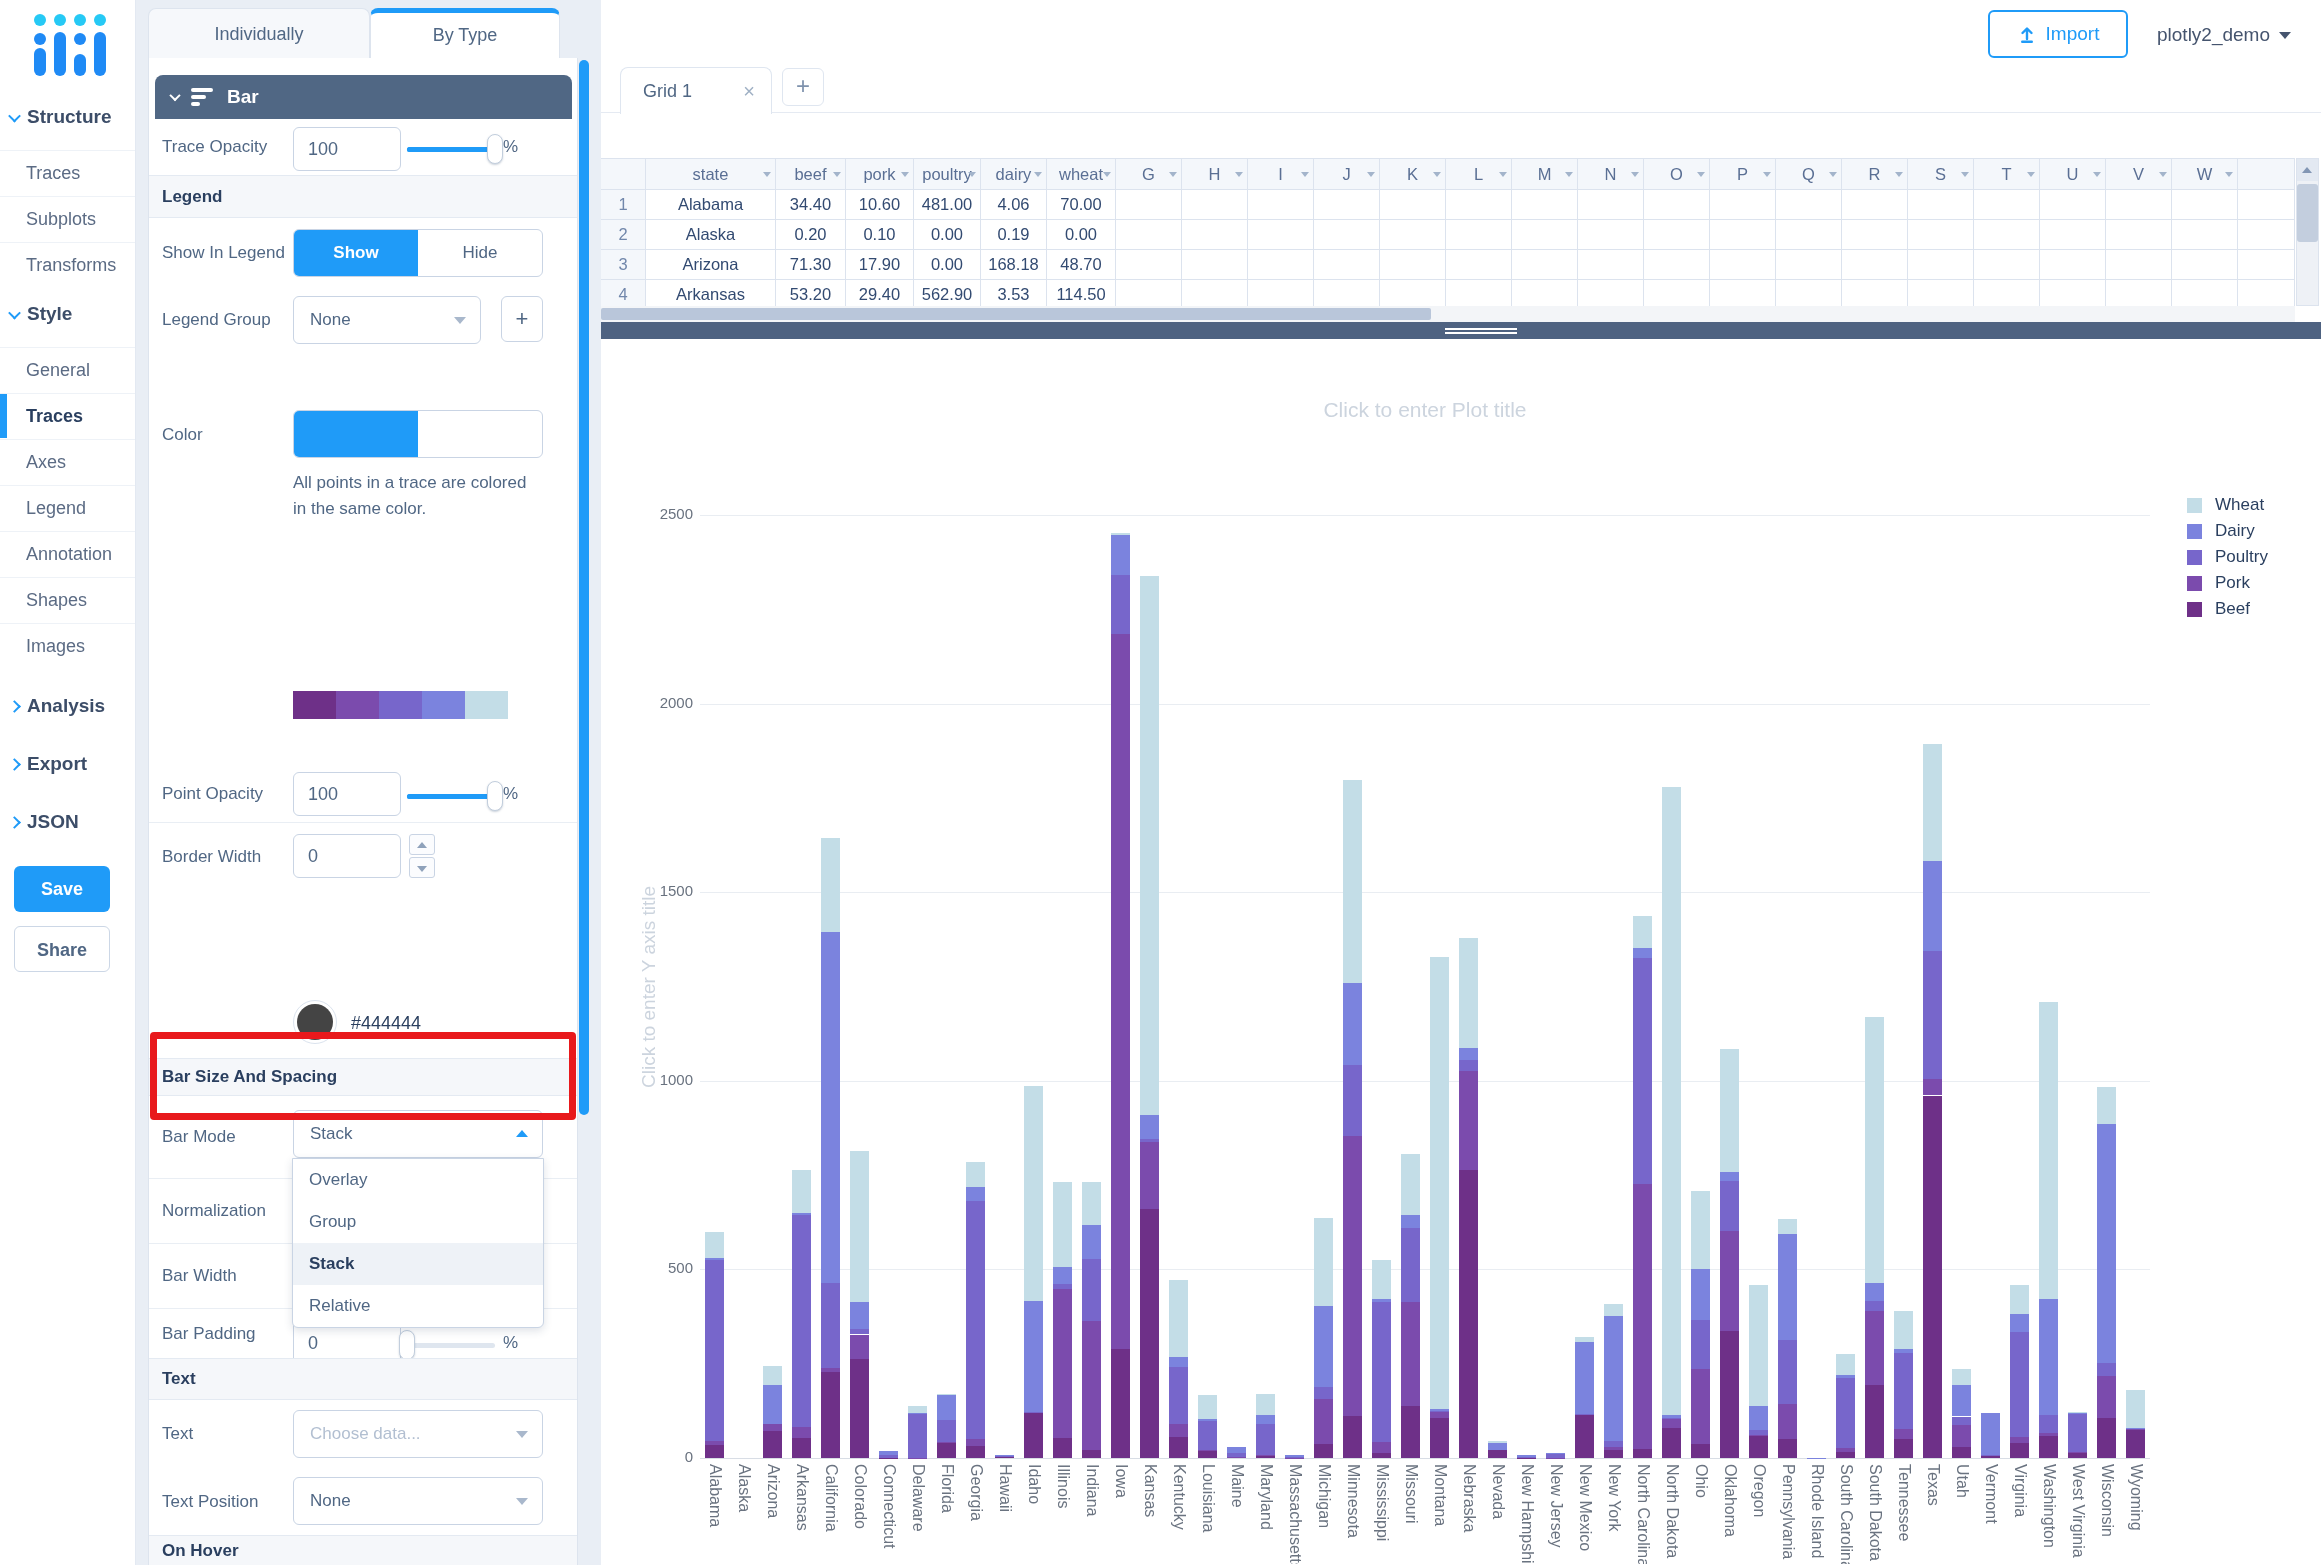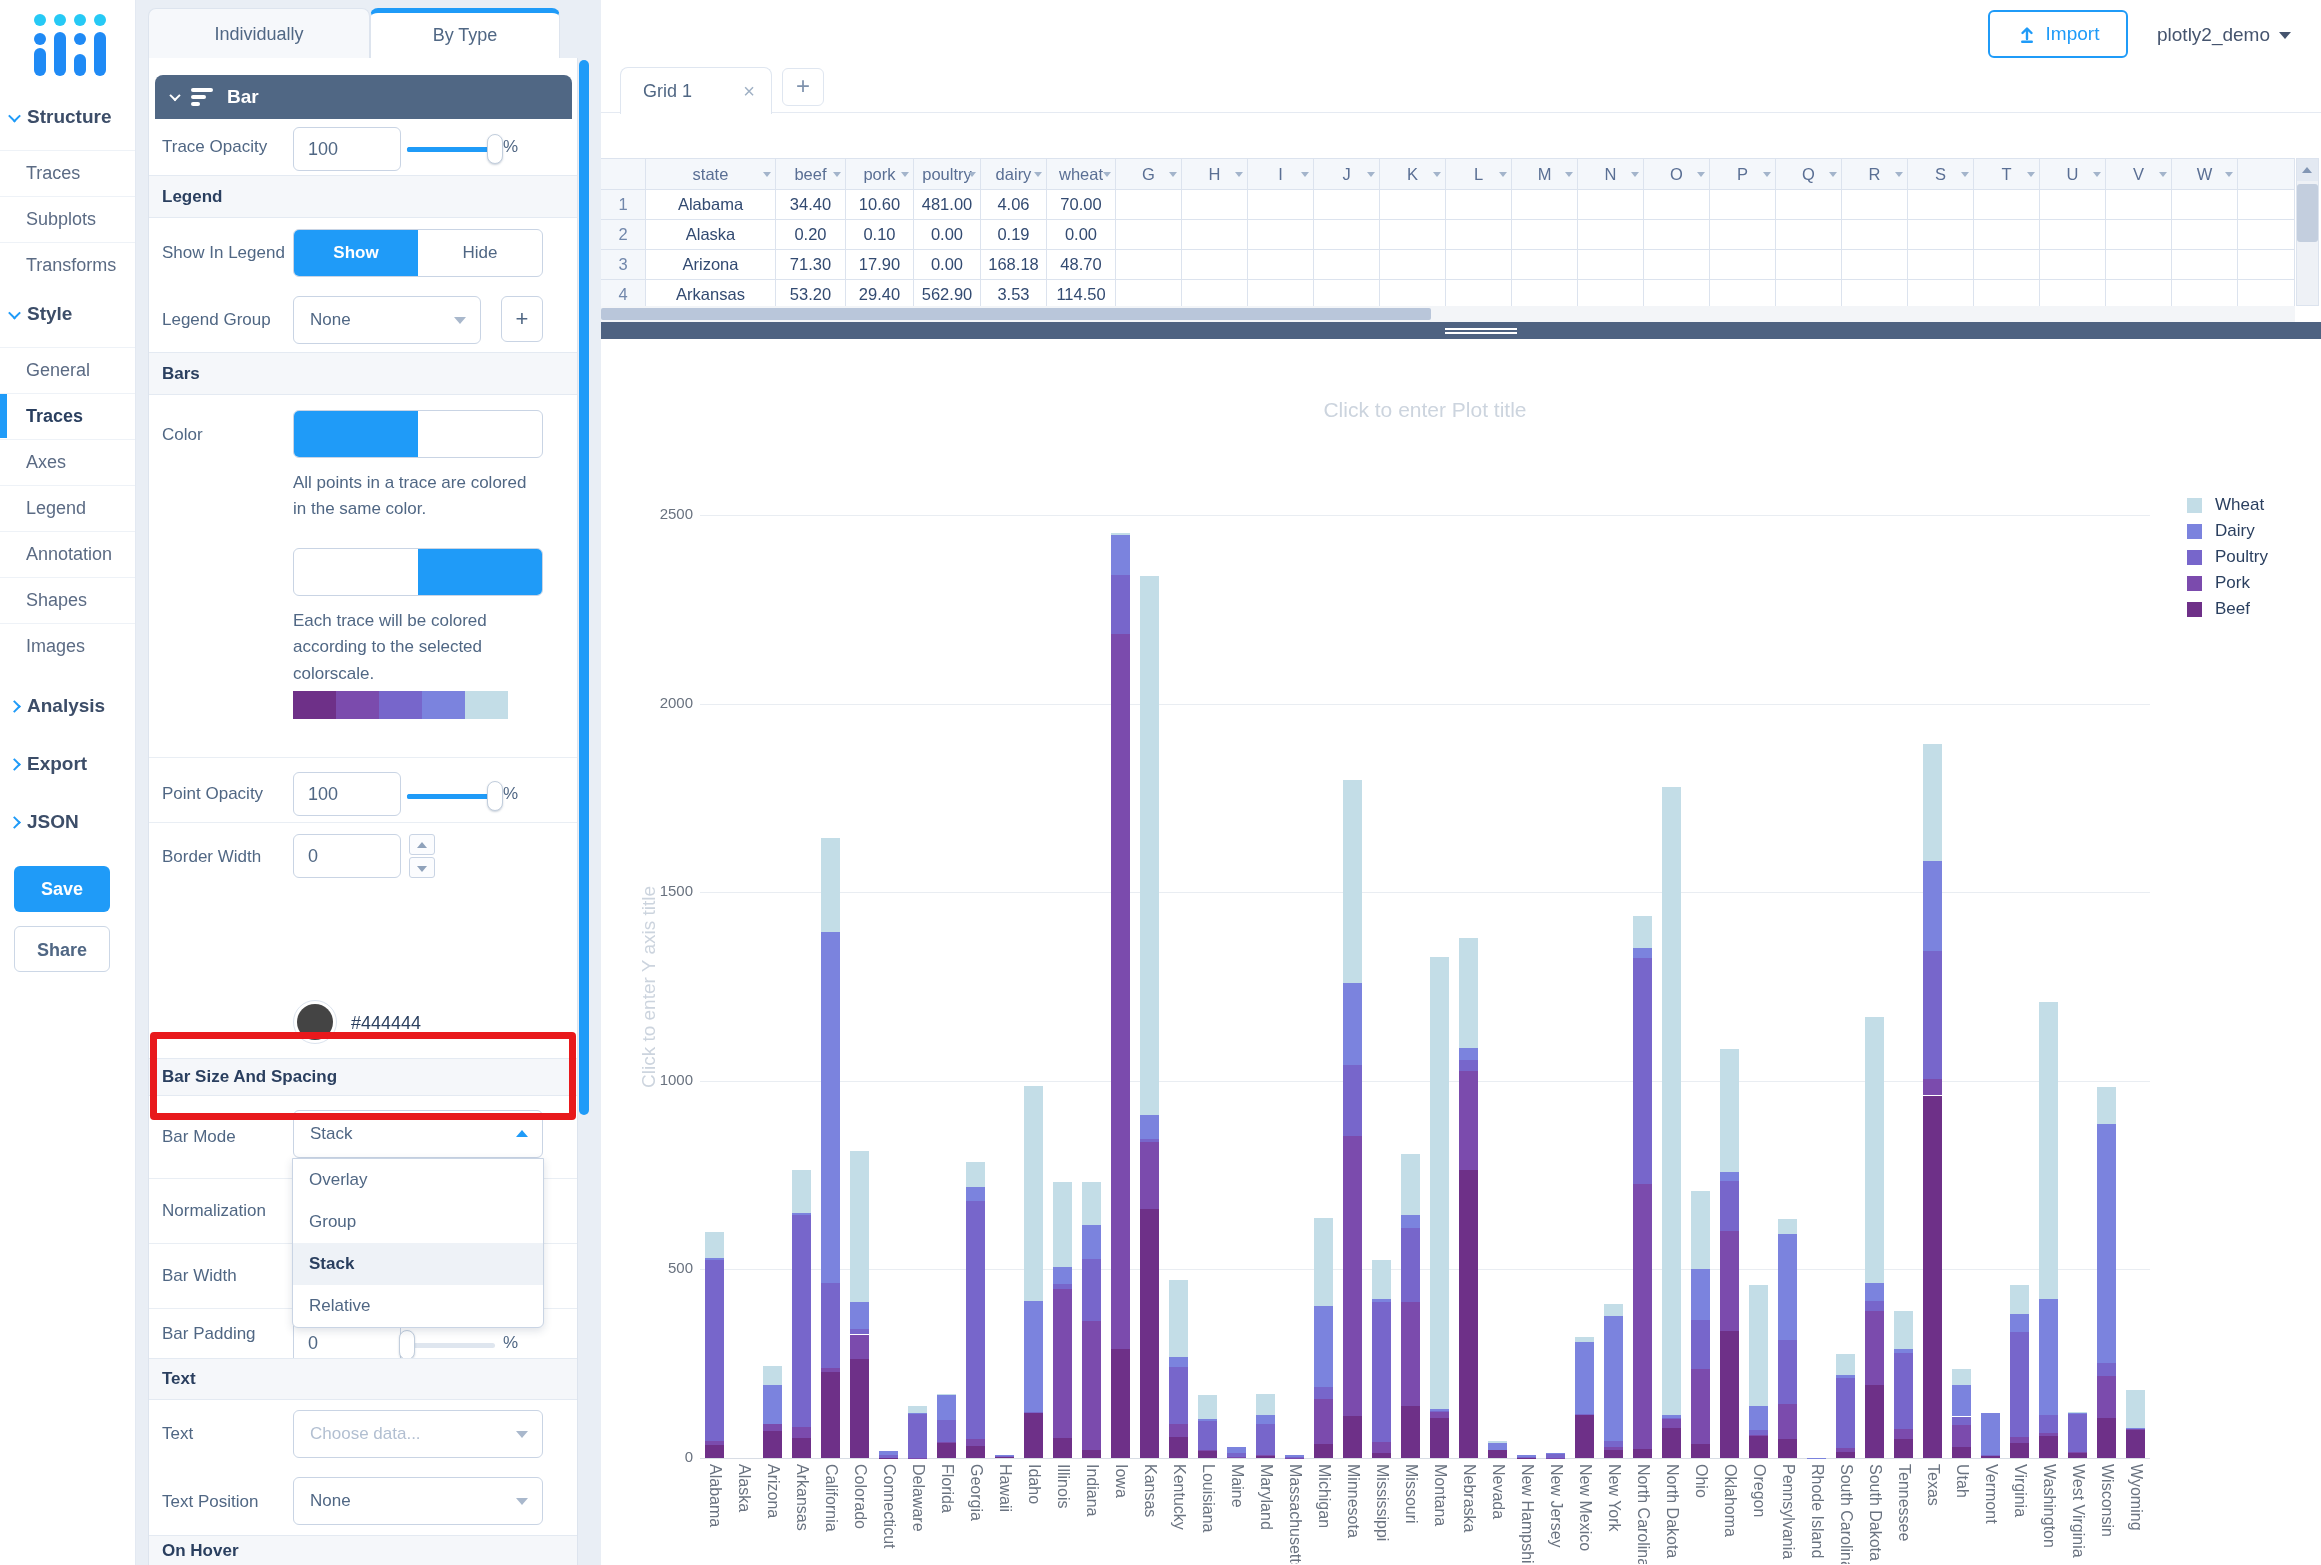--- a/index.html
+++ b/index.html
@@ -201,38 +201,30 @@
 
     <div class="prow" style="top:230px; height:64px;">
       <div class="plabel">Legend Group</div>
       <div class="pselect" style="top:8px; width:188px;">
         <span>None</span>
         <span class="caret-down"></span>
       </div>
       <div style="position:absolute; left:352px; top:8px; width:42px; height:46px; border:1px solid #c9d4e4; border-radius:6px; text-align:center; line-height:44px; font-size:22px; color:#506784; cursor:pointer;">+</div>
     </div>
 
-    <div class="psection" style="top:294px; height:43px;">Bars</div>
 
     <div class="prow" style="top:337px; height:135px;">
       <div class="plabel" style="top:40px;">Color</div>
       <div class="toggle" style="top:15px;">
         <div class="on"></div>
         <div></div>
       </div>
       <div class="helptext" style="top:75px;">All points in a trace are colored in the same color.</div>
     </div>
 
-    <div class="prow" style="top:472px; height:228px; border-bottom:1px solid #e9eef4;">
-      <div class="toggle" style="top:18px;">
-        <div></div>
-        <div class="on"></div>
-      </div>
-      <div class="helptext" style="top:78px;">Each trace will be colored according to the selected colorscale.</div>
-    </div>
     <div id="colorscale">
         <div style="background: rgb(110, 48, 136);"></div>
         <div style="background: rgb(123, 75, 173);"></div>
         <div style="background: rgb(119, 102, 203);"></div>
         <div style="background: rgb(123, 131, 222);"></div>
         <div style="background: rgb(195, 221, 231);"></div>
       </div>
 
     <div class="prow" style="top:707px; height:57px;">
       <div class="plabel">Point Opacity</div>

